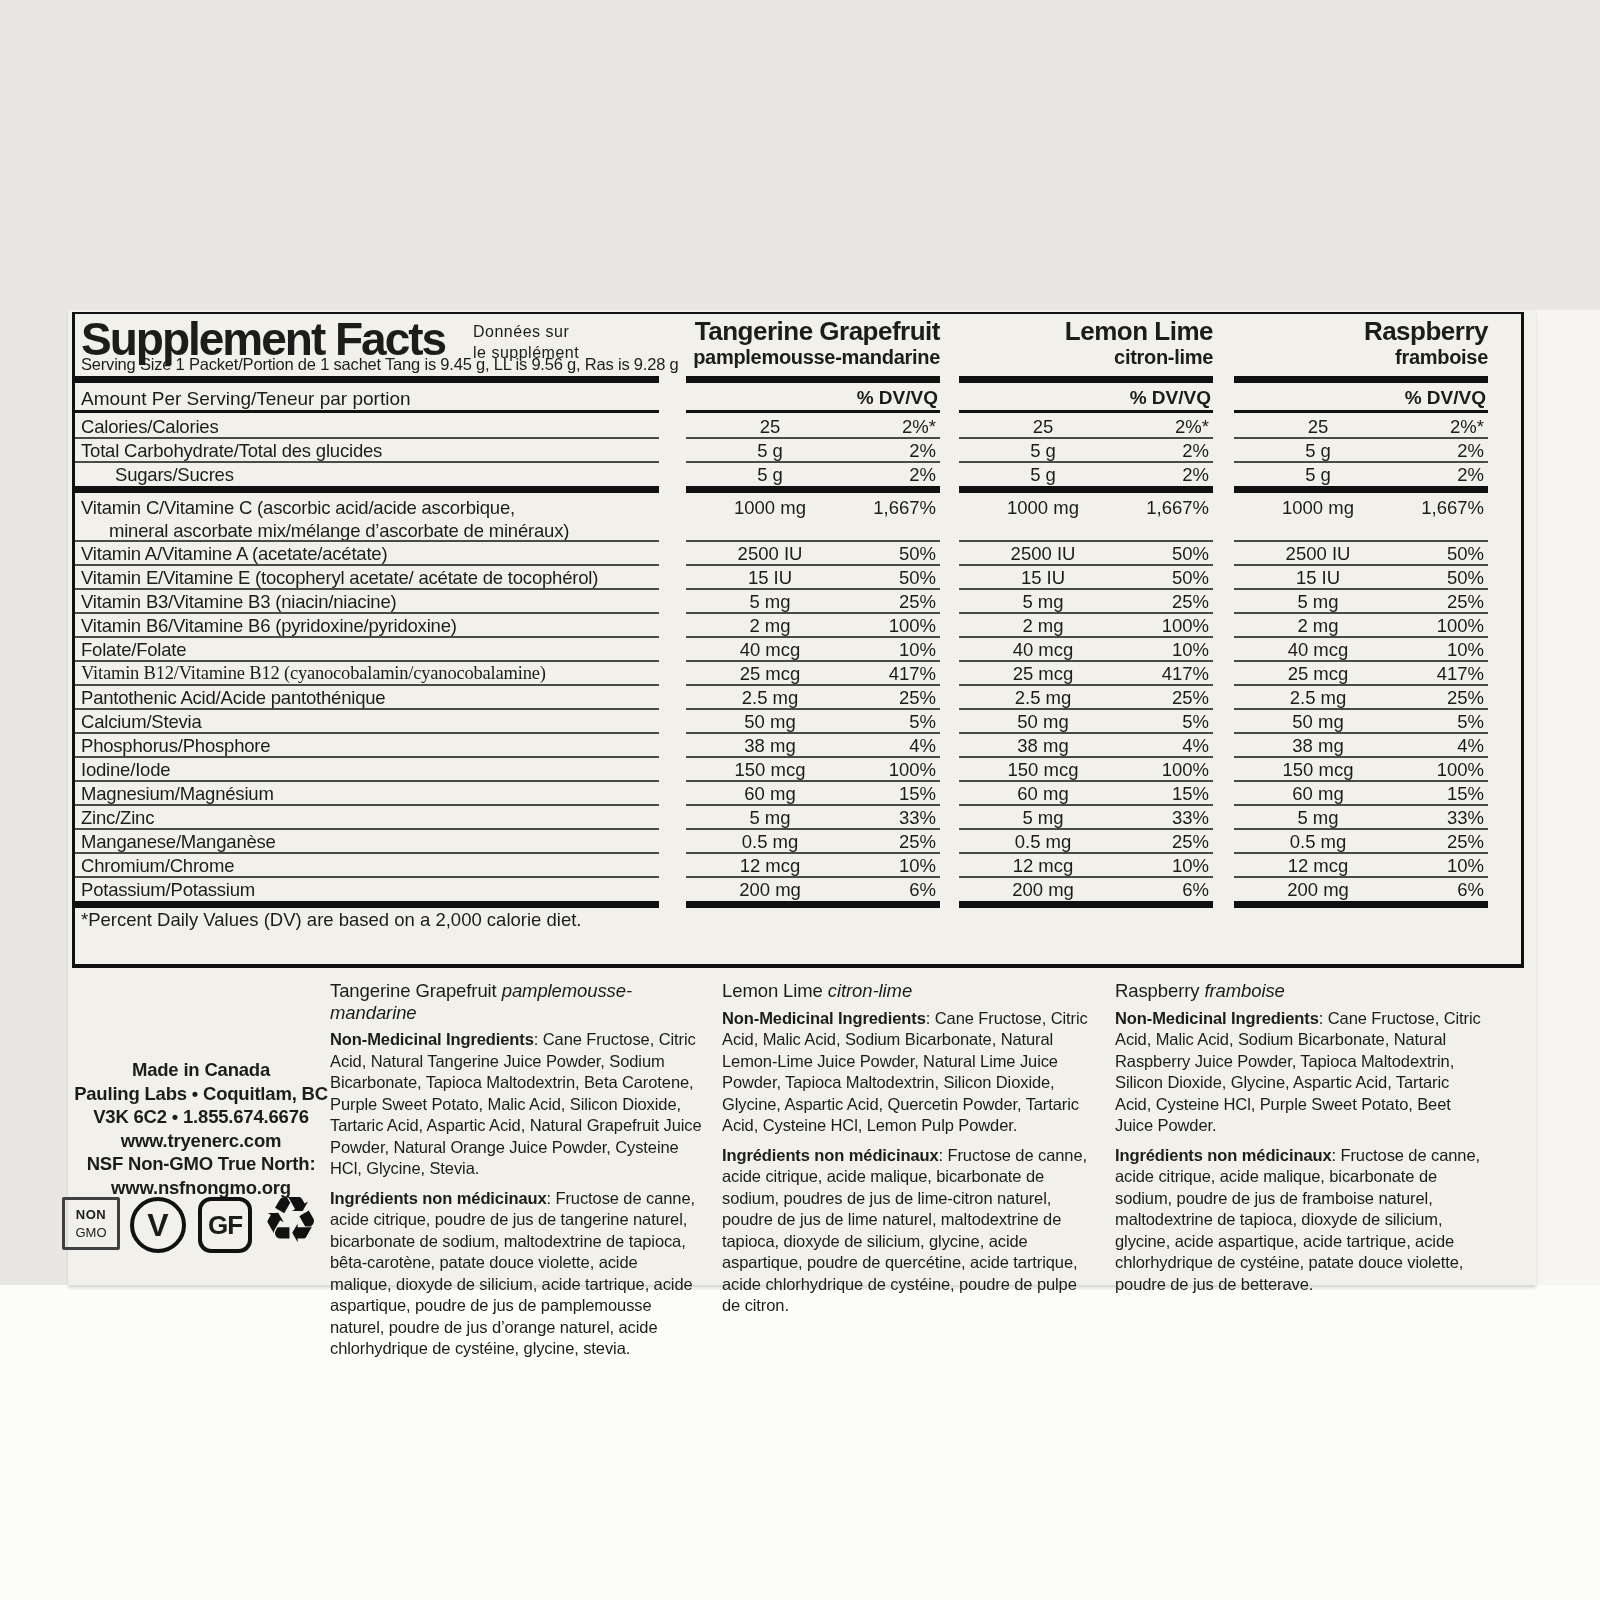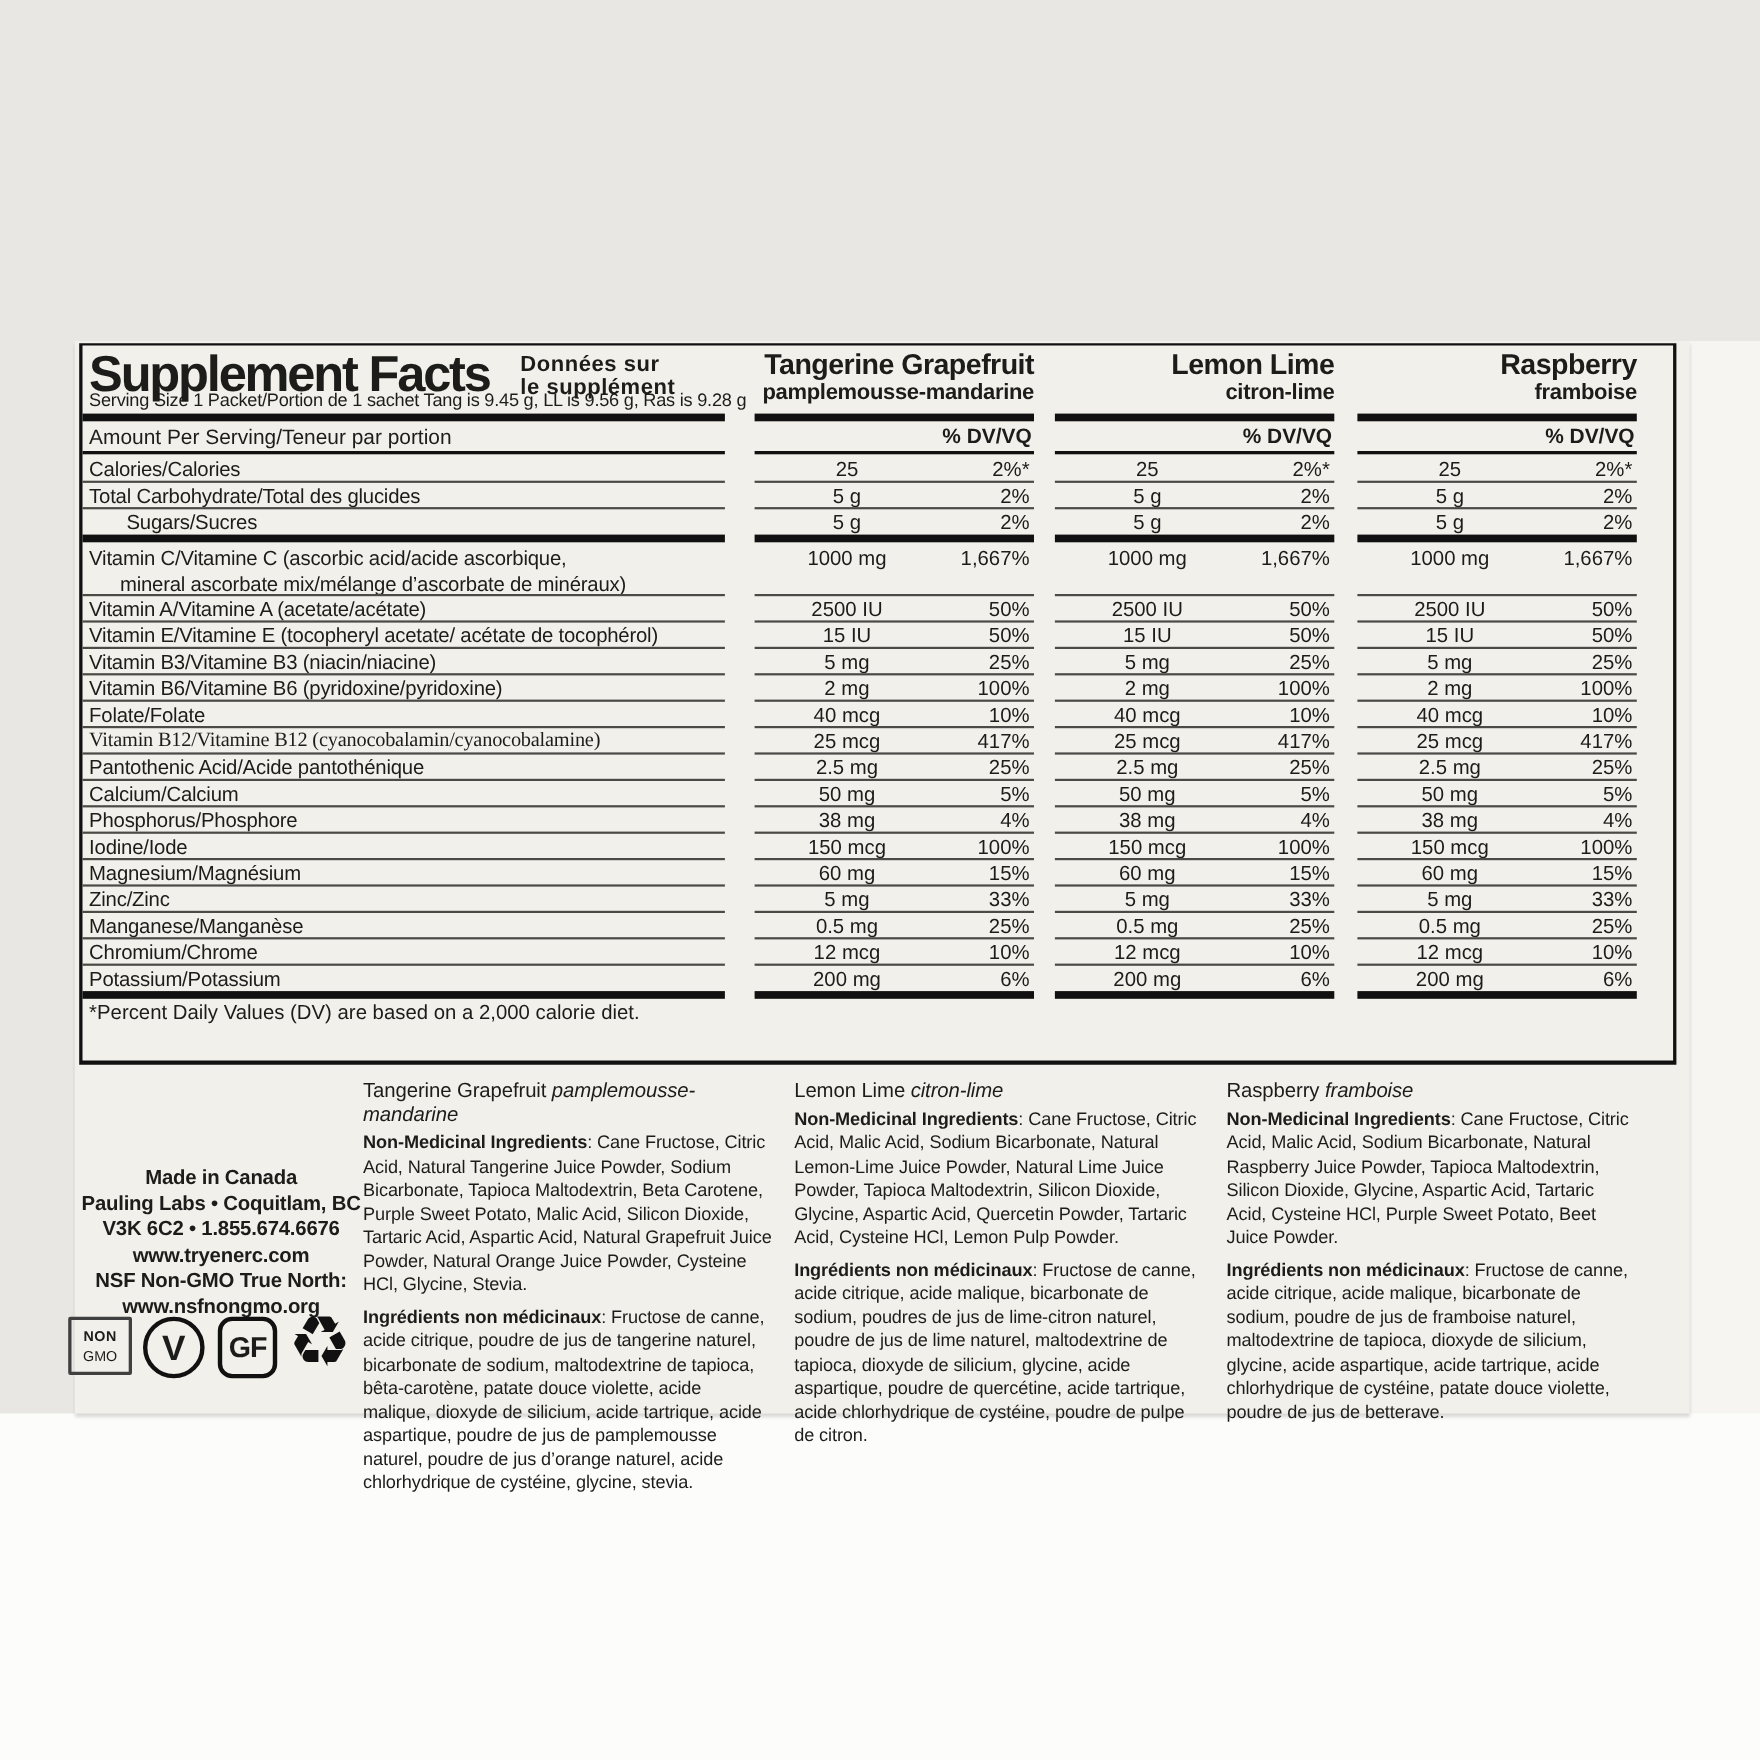--- a/index.html
+++ b/index.html
@@ -6,21 +6,21 @@
     font-family:"Liberation Sans",sans-serif;color:#1c1c1a;overflow:hidden;}
   .band-top{position:absolute;left:0;top:0;width:1600px;height:310px;background:#e8e7e3;}
   .band-left{position:absolute;left:0;top:310px;width:68px;height:975px;background:#e8e7e3;}
   .band-right{position:absolute;left:1536px;top:310px;width:64px;height:975px;background:#f6f5f2;}
   .panel{position:absolute;left:68px;top:310px;width:1468px;height:975px;background:#f1f0ea;
     box-shadow:0 3px 3px rgba(0,0,0,.14);}
   
   .tbox{position:absolute;left:4px;top:2px;width:1446px;height:650px;
     border:solid #111;border-width:2px 3px 4px 3px;}
   .sf-title{position:absolute;left:6px;top:-2px;font-size:46px;font-weight:bold;letter-spacing:-2px;white-space:nowrap;}
-  .sf-title-fr{position:absolute;left:398px;top:7px;font-size:20px;font-weight:bold;line-height:21px;letter-spacing:.5px;}
+  .sf-title-fr{position:absolute;left:398px;top:7px;font-size:16px;font-weight:normal;line-height:21px;letter-spacing:.5px;}
   .sf-serving{position:absolute;left:6px;top:41px;font-size:16.5px;letter-spacing:-.2px;white-space:nowrap;}
   .bar-label{position:absolute;left:0;top:62px;width:584px;height:7px;background:#111;}
   .sf-aps{position:absolute;left:6px;top:74px;font-size:19px;font-weight:normal;white-space:nowrap;}
   .line-label{position:absolute;left:0;top:96px;width:584px;height:3px;background:#111;}
   .fhead{position:absolute;top:0;width:254px;height:100px;text-align:right;}
   .f0{left:611px}.f1{left:884px}.f2{left:1159px}
   .fname{font-size:26px;font-weight:bold;line-height:30px;margin-top:2px;letter-spacing:-.5px;white-space:nowrap;}
   .ffr{font-size:20px;font-weight:bold;line-height:22px;letter-spacing:-.3px;}
   .fbar{position:absolute;left:0;top:62px;width:254px;height:7px;background:#111;}
   .fdv{position:absolute;right:2px;top:73px;font-size:19px;font-weight:bold;}
@@ -209,21 +209,21 @@
         <div class="namount" style="left: 619px; top: 373px; width: 152px;">2.5 mg</div>
         <div class="ndv" style="left: 611px; top: 373px; width: 250px;">25%</div>
         <div class="namount" style="left: 892px; top: 373px; width: 152px;">2.5 mg</div>
         <div class="ndv" style="left: 884px; top: 373px; width: 250px;">25%</div>
         <div class="namount" style="left: 1167px; top: 373px; width: 152px;">2.5 mg</div>
         <div class="ndv" style="left: 1159px; top: 373px; width: 250px;">25%</div>
         <div class="sep" style="left: 0px; top: 394px; width: 584px;"></div>
         <div class="sep" style="left: 611px; top: 394px; width: 254px;"></div>
         <div class="sep" style="left: 884px; top: 394px; width: 254px;"></div>
         <div class="sep" style="left: 1159px; top: 394px; width: 254px;"></div>
-        <div class="nlabel" style="left: 6px; top: 397px;">Calcium/Calcium</div>
+        <div class="nlabel" style="left: 6px; top: 397px;">Calcium/Stevia</div>
         <div class="namount" style="left: 619px; top: 397px; width: 152px;">50 mg</div>
         <div class="ndv" style="left: 611px; top: 397px; width: 250px;">5%</div>
         <div class="namount" style="left: 892px; top: 397px; width: 152px;">50 mg</div>
         <div class="ndv" style="left: 884px; top: 397px; width: 250px;">5%</div>
         <div class="namount" style="left: 1167px; top: 397px; width: 152px;">50 mg</div>
         <div class="ndv" style="left: 1159px; top: 397px; width: 250px;">5%</div>
         <div class="sep" style="left: 0px; top: 418px; width: 584px;"></div>
         <div class="sep" style="left: 611px; top: 418px; width: 254px;"></div>
         <div class="sep" style="left: 884px; top: 418px; width: 254px;"></div>
         <div class="sep" style="left: 1159px; top: 418px; width: 254px;"></div>

